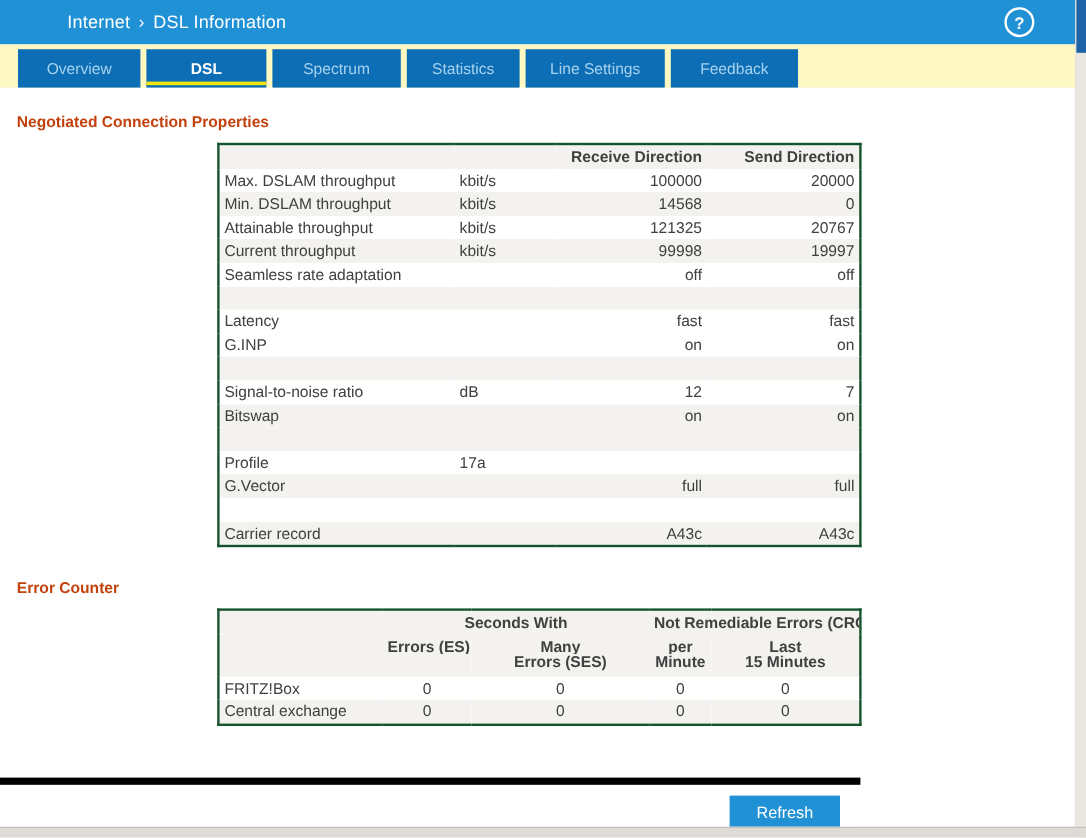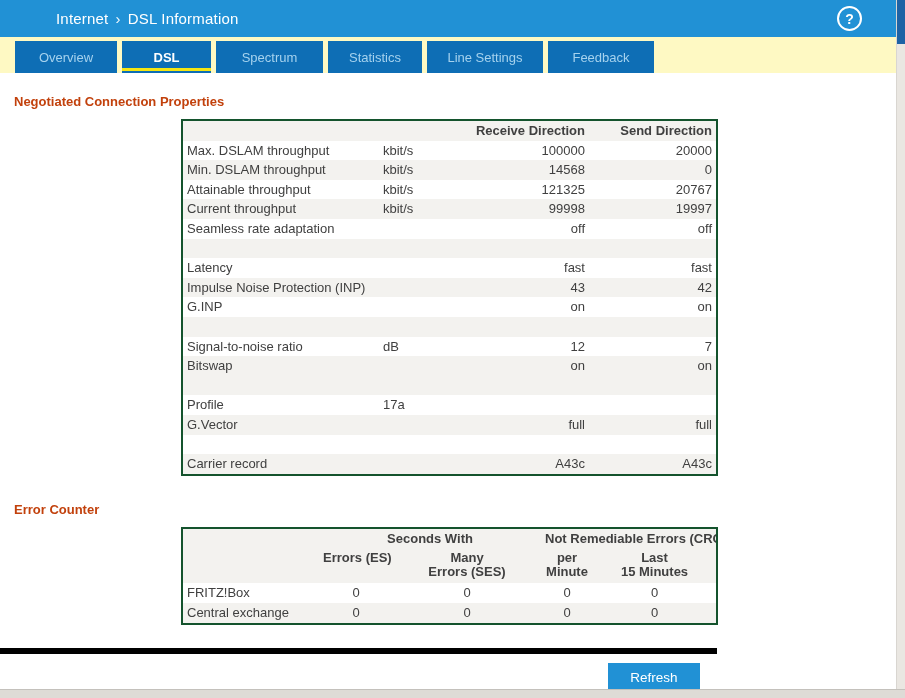--- a/index.html
+++ b/index.html
@@ -99,21 +99,21 @@
     <div class="crumb">
       <span>Internet</span><span class="sep">›</span><span>DSL Information</span>
     </div>
     <div class="help">
       <span>?</span>
     </div>
   </div>
 
   <div class="tabbar" id="tabbar">
       <div class="tab" style="width: 102px;">Overview</div>
-      <div class="tab active" style="width: 89px;">DSL</div>
+      <div class="tab active" style="width: 100px;">DSL</div>
       <div class="tab" style="width: 107px;">Spectrum</div>
       <div class="tab" style="width: 94px;">Statistics</div>
       <div class="tab" style="width: 116px;">Line Settings</div>
       <div class="tab" style="width: 106px;">Feedback</div>
     </div>
 
   <div class="content">
 
     <h2 class="section">Negotiated Connection Properties</h2>
 
@@ -167,26 +167,20 @@
             <td class="al">&nbsp;</td>
             <td class="al">&nbsp;</td>
             <td class="ar">&nbsp;</td>
             <td class="ar">&nbsp;</td>
           </tr>
           <tr class="">
             <td class="al">Latency</td>
             <td class="al">&nbsp;</td>
             <td class="ar">fast</td>
             <td class="ar">fast</td>
-          </tr>
-          <tr class="shade">
-            <td class="al">Impulse Noise Protection (INP)</td>
-            <td class="al">&nbsp;</td>
-            <td class="ar">43</td>
-            <td class="ar">42</td>
           </tr>
           <tr class="">
             <td class="al">G.INP</td>
             <td class="al">&nbsp;</td>
             <td class="ar">on</td>
             <td class="ar">on</td>
           </tr>
           <tr class="shade">
             <td class="al">&nbsp;</td>
             <td class="al">&nbsp;</td>

